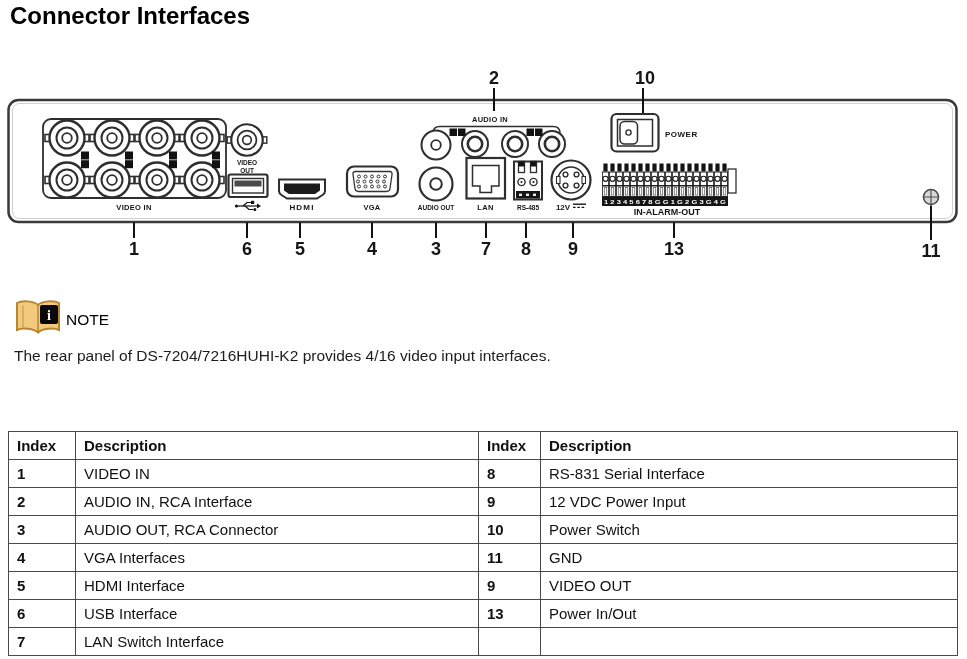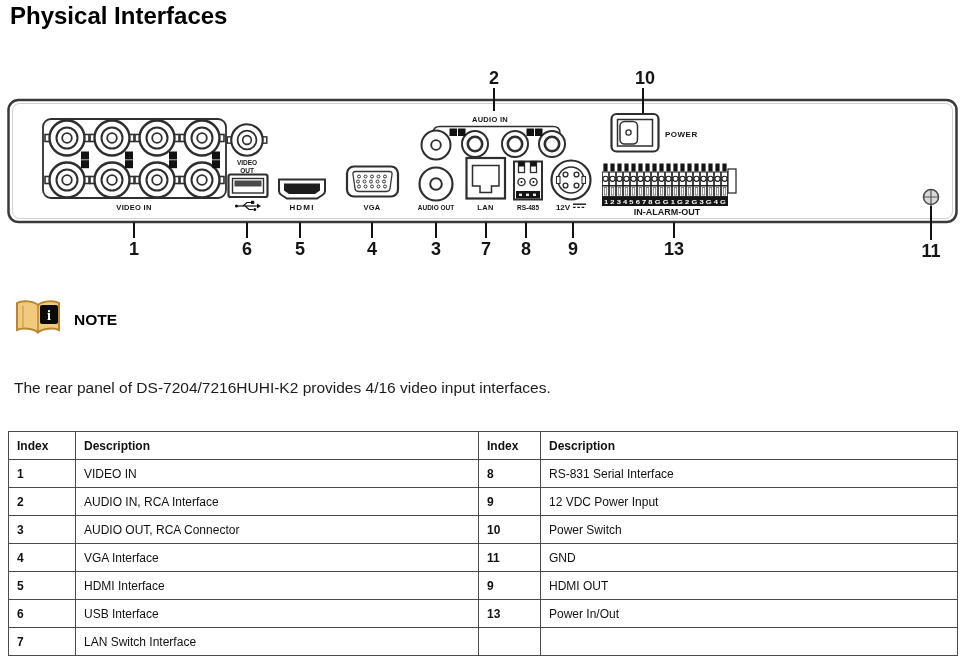--- a/index.html
+++ b/index.html
@@ -7,34 +7,34 @@
          font-family:"Liberation Sans", sans-serif; color:#111; }
   .page-title { position:absolute; left:10px; top:2px; font-size:24px; font-weight:bold;
                 color:#000; letter-spacing:0px; }
   .diagram { position:absolute; left:0; top:0; width:967px; height:270px; }
   .diagram text { font-family:"Liberation Sans", sans-serif; fill:#151515; }
   .lbl   { font-size:7.5px; font-weight:bold; text-anchor:middle; letter-spacing:.3px; }
   .lbl-s { font-size:6.5px; font-weight:bold; text-anchor:middle; }
   .callout { font-size:18px; font-weight:bold; text-anchor:middle; }
   .badge-t { font-size:5.8px; font-weight:bold; fill:#fff; text-anchor:middle; }
   .note-icon { position:absolute; left:14px; top:299px; }
-  .note-label { position:absolute; left:66px; top:311px; font-size:15.5px; font-weight:bold; color:#000;margin-left:8px; }
-  .note-body { position:absolute; left:14px; top:347px; width:940px; font-size:15.5px; color:#1c1c1c;margin-top:32px; }
+  .note-label { position:absolute; left:66px; top:311px; font-size:15.5px; font-weight:normal; color:#000; }
+  .note-body { position:absolute; left:14px; top:347px; width:940px; font-size:15.5px; color:#1c1c1c; }
   table.iface { position:absolute; left:8px; top:431px; width:949px; border-collapse:collapse;
                 table-layout:fixed; }
-  table.iface th, table.iface td { border:1.5px solid #4a4a4a; font-size:12px; height:25px;
+  table.iface th, table.iface td { border:1.5px solid #4a4a4a; font-size:15px; height:25px;
                 vertical-align:middle; padding:1px 4px 1px 8px; text-align:left; color:#111; }
   table.iface th { font-weight:bold; }
   td.idx { font-weight:bold; }
   td.desc, th.desc { padding-left:12px; }
 </style>
 </head>
 <body>
 
-<div class="page-title">Physical Interfaces</div>
+<div class="page-title">Connector Interfaces</div>
 
 <svg class="diagram" viewBox="0 0 967 270">
   <defs>
     <g id="bnc">
       <rect x="-22" y="-3.5" width="5.5" height="7" fill="#fff" stroke="#2e2e2e" stroke-width="1.6"></rect>
       <rect x="16.5" y="-3.5" width="5.5" height="7" fill="#fff" stroke="#2e2e2e" stroke-width="1.6"></rect>
       <circle r="17.5" fill="#fff" stroke="#2e2e2e" stroke-width="2.4"></circle>
       <circle r="10.5" fill="#fff" stroke="#2e2e2e" stroke-width="2"></circle>
       <circle r="4.8" fill="#fff" stroke="#2e2e2e" stroke-width="1.8"></circle>
     </g>
@@ -289,29 +289,29 @@
     <td class="desc">12 VDC Power Input</td>
   </tr>
   <tr>
     <td class="idx">3</td>
     <td class="desc">AUDIO OUT, RCA Connector</td>
     <td class="idx">10</td>
     <td class="desc">Power Switch</td>
   </tr>
   <tr>
     <td class="idx">4</td>
-    <td class="desc">VGA Interface</td>
+    <td class="desc">VGA Interfaces</td>
     <td class="idx">11</td>
     <td class="desc">GND</td>
   </tr>
   <tr>
     <td class="idx">5</td>
     <td class="desc">HDMI Interface</td>
     <td class="idx">9</td>
-    <td class="desc">HDMI OUT</td>
+    <td class="desc">VIDEO OUT</td>
   </tr>
   <tr>
     <td class="idx">6</td>
     <td class="desc">USB Interface</td>
     <td class="idx">13</td>
     <td class="desc">Power In/Out</td>
   </tr>
   <tr>
     <td class="idx">7</td>
     <td class="desc">LAN Switch Interface</td>

